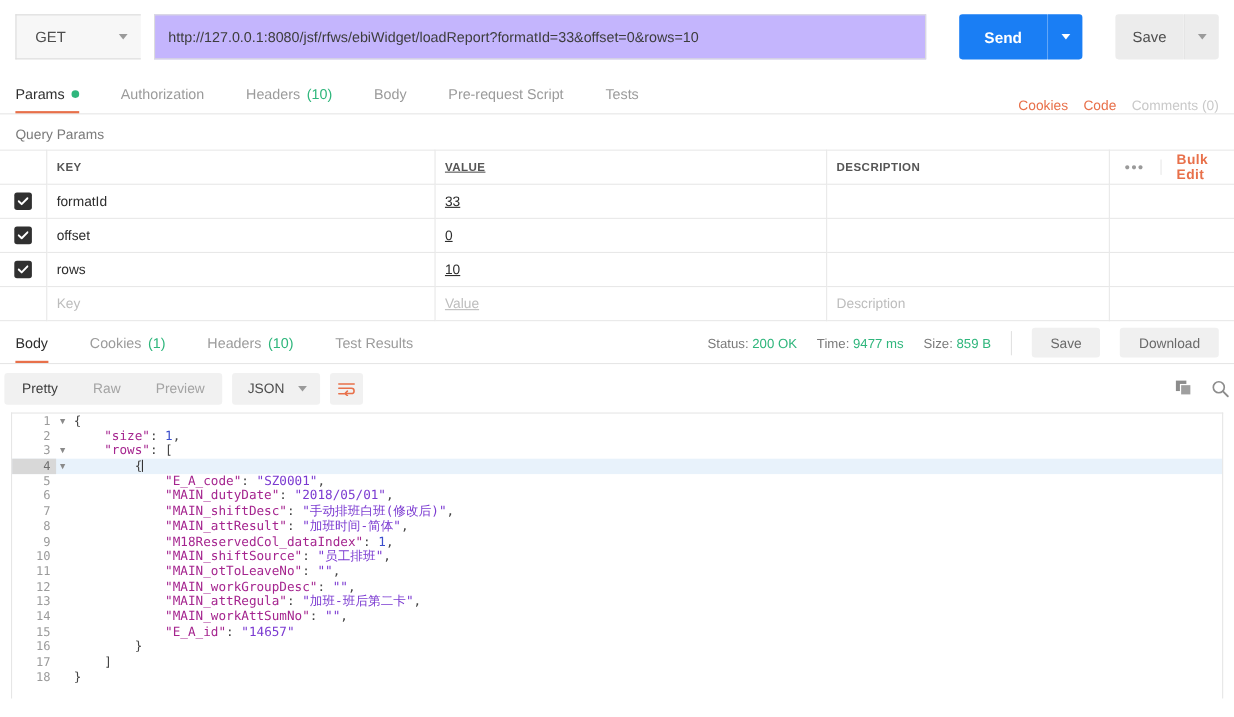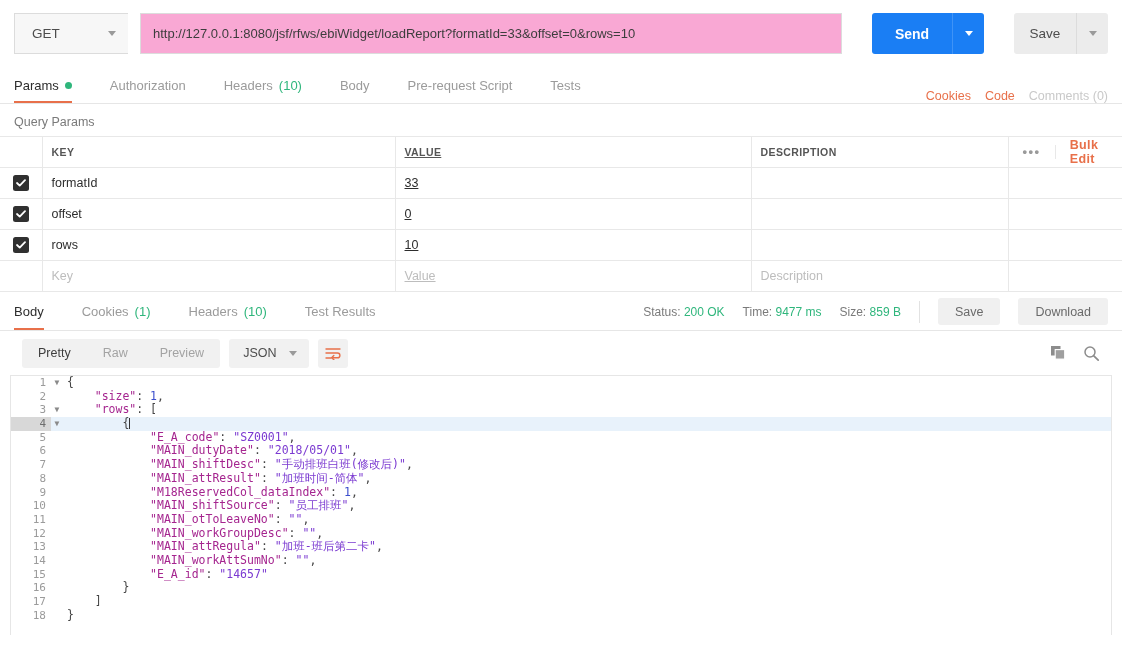--- a/index.html
+++ b/index.html
@@ -35,21 +35,21 @@
   }
   .caret-dn {
     width: 0; height: 0;
     border-left: 4.5px solid transparent;
     border-right: 4.5px solid transparent;
     border-top: 5px solid #9a9a9a;
   }
   .url-input {
     flex: 1; height: 41px;
     border: 1px solid #dcdcdc;
-    background: #f9a8d4;
+    background: #c4b5fd;
     display: flex; align-items: center;
     padding: 0 12px;
     font-size: 13px;
     color: #3d3d3d;
     overflow: hidden;
     white-space: nowrap;
     cursor: text;
   }
   .send-group { display: flex; margin-left: 18px; }
   .btn-send {
@@ -197,21 +197,21 @@
     height: 27px; padding: 0 17px;
     background: #f0f0f0; color: #6a6a6a;
     font-size: 12.5px; border: none; border-radius: 3px;
     cursor: pointer; display: flex; align-items: center;
     font-family: "Liberation Sans", sans-serif;
   }
 
   
   .body-toolbar {
     height: 44px; display: flex; align-items: center;
-    padding: 0 22px; justify-content: space-between;
+    padding: 0 4px; justify-content: space-between;
   }
   .tb-left { display: flex; align-items: center; gap: 9px; }
   .seg {
     background: #f1f1f1; border-radius: 3px;
     display: flex; height: 29px; align-items: center;
   }
   .seg span {
     padding: 0 16px; font-size: 12.5px; color: #a3a3a3;
     cursor: pointer; line-height: 29px;
   }

